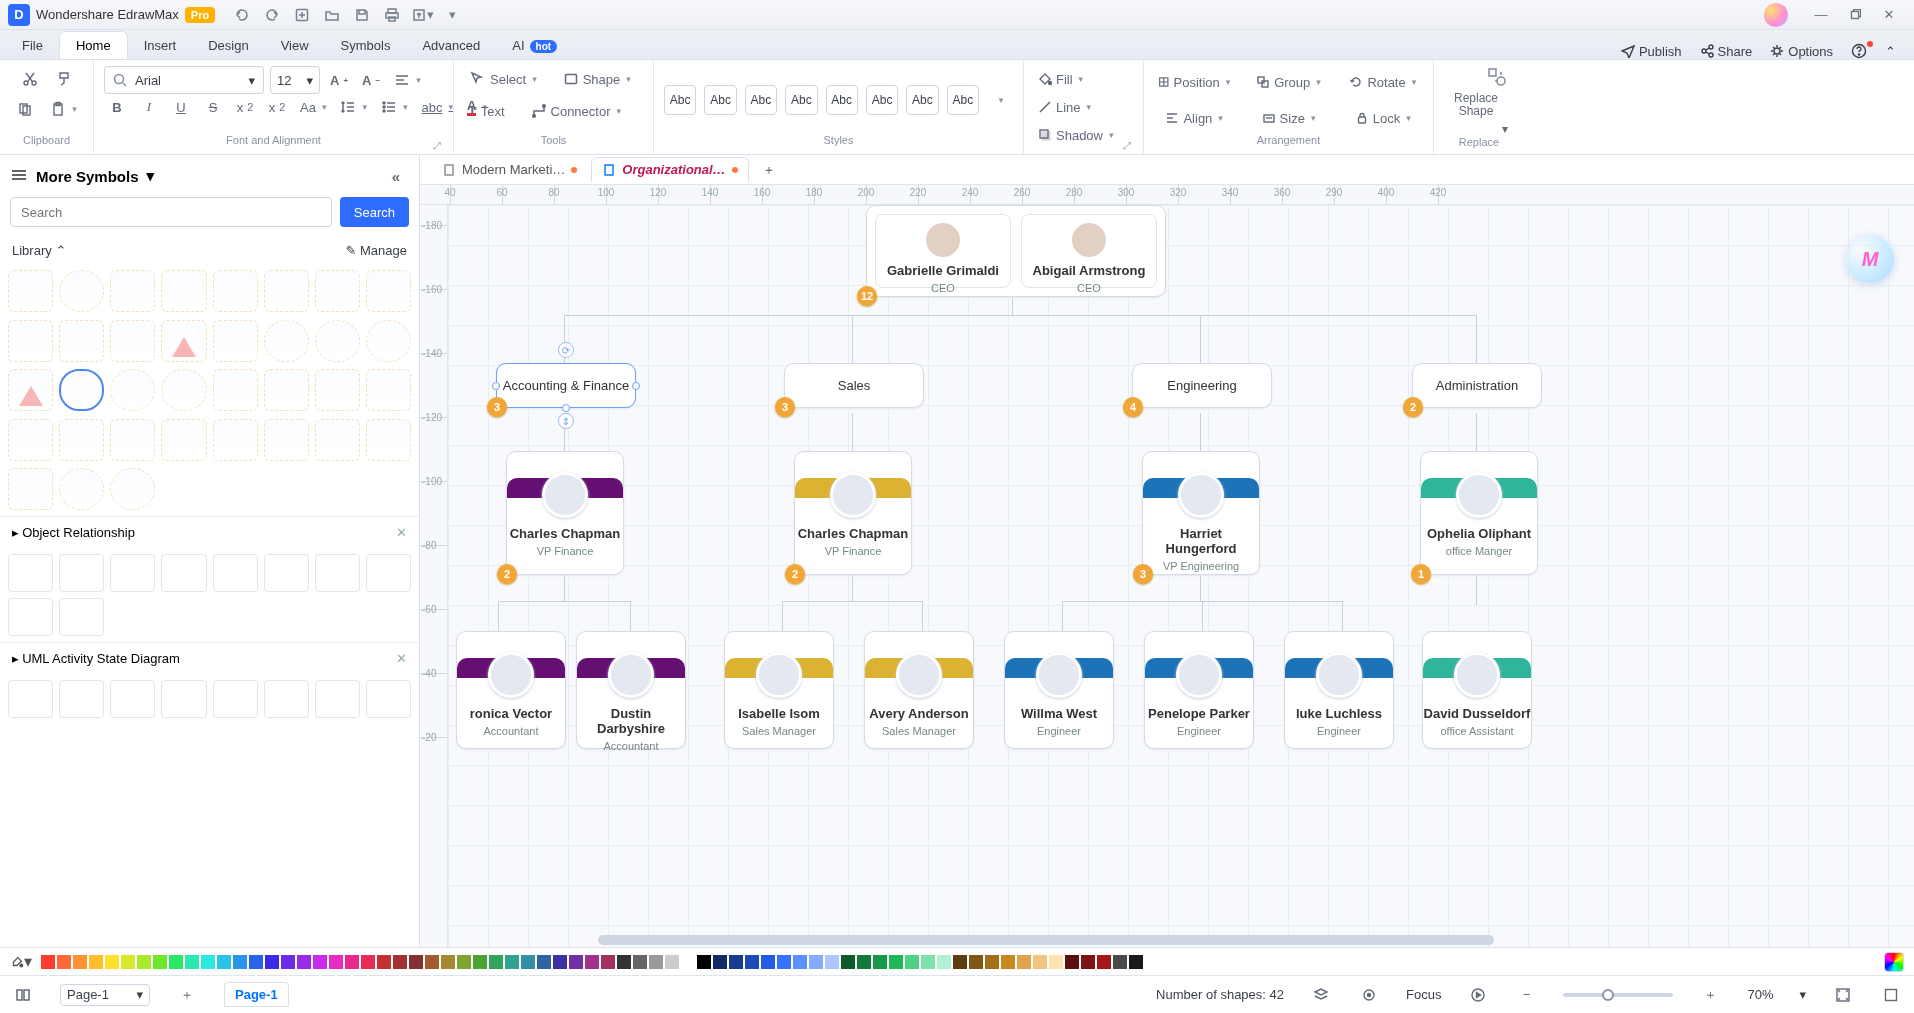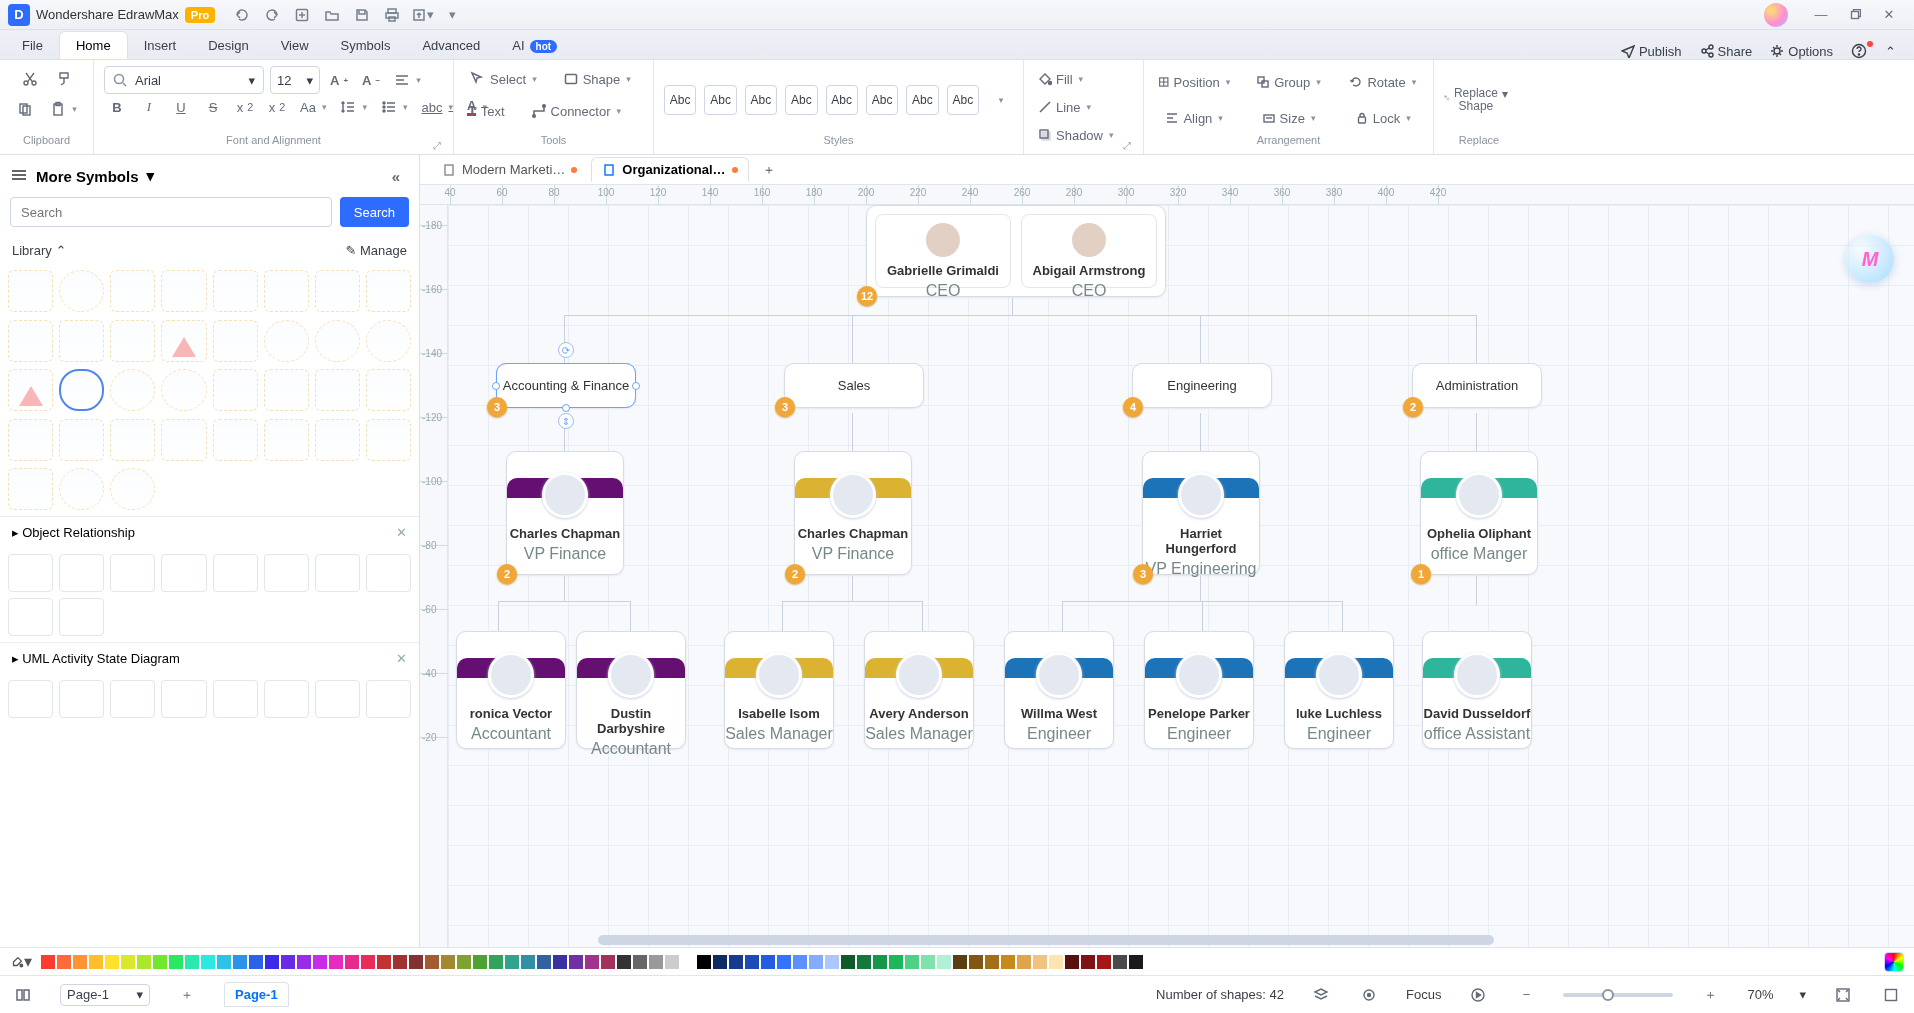--- a/index.html
+++ b/index.html
@@ -70,21 +70,21 @@
   display: flex; align-items: center; padding: 0 8px; gap: 8px; color: #3a3f47;
 }
 .font-size {
   width: 50px; height: 28px; border: 1px solid #cfd6e3; border-radius: 4px;
   display: flex; align-items: center; justify-content: space-between; padding: 0 6px;
 }
 .style-swatch {
   width: 38px; height: 30px; border: 1px solid #cfd6e3; border-radius: 4px;
   display: flex; align-items: center; justify-content: center; font-size: 12px;
 }
-.big-btn { display: flex; flex-direction: row; align-items: flex-start; gap: 4px; width: 64px; font-size: 12px; color:#636a78; }
+.big-btn { display: flex; flex-direction: column; align-items: flex-end; gap: 4px; width: 64px; font-size: 12px; color:#636a78; }
 
 
 .main-row { display: flex; height: calc(1013px - 30px - 30px - 95px - 38px - 28px); }
 
 
 .left-panel { width: 420px; border-right: 1px solid #dbe0ea; display: flex; flex-direction: column; background: #fff; }
 .lp-header { display:flex; align-items:center; justify-content:space-between; padding:8px 10px; font-size:15px; font-weight:600;}
 .lp-search { display:flex; gap:8px; padding:0 10px 8px; }
 .lp-search input { flex:1; height:30px; border:1px solid #cfd6e3; border-radius:4px; padding:0 10px; font-size:13px; }
 .lp-search button { height:30px; padding:0 14px; border:none; border-radius:4px; background:#2e6bff; color:#fff; font-size:13px; }
@@ -100,21 +100,21 @@
 .sym.pill { border:2px solid #4f86ee; border-radius:20px; }
 .lp-cat { padding:8px 12px; font-size:13px; display:flex; justify-content:space-between; align-items:center; border-top:1px solid #eaedf3;}
 .lp-cat .close { color:#9aa; }
 .stencil-grid { display:grid; grid-template-columns:repeat(8,1fr); gap:6px; padding:6px 8px; }
 .stencil { height:38px; border:1px solid #e1e5ec; border-radius:4px; display:flex; align-items:center; justify-content:center; font-size:9px; color:#9aa; }
 
 
 .canvas-wrap { flex:1; display:flex; flex-direction:column; position:relative; }
 .doc-tabs { height:30px; display:flex; align-items:center; gap:4px; padding-left:12px; border-bottom:1px solid #e0e4ec;}
 .doc-tab { display:flex; align-items:center; gap:6px; padding:4px 10px; border-radius:6px 6px 0 0; font-size:13px; color:#555;justify-content:flex-end; }
-.doc-tab.active { background:#fff; color:#000000; font-weight:600; border:1px solid #dbe0ea; border-bottom:1px solid #fff;}
+.doc-tab.active { background:#fff; color:#be185d; font-weight:600; border:1px solid #dbe0ea; border-bottom:1px solid #fff;font-style:italic;}
 .doc-tab .dot { width:6px; height:6px; border-radius:3px; background:#ff7a3c; }
 .ruler-h { height:20px; background:#f7f8fb; border-bottom:1px solid #e0e4ec; position:relative; font-size:10px; color:#9aa; }
 .ruler-h .tick { position:absolute; top:0; width:1px; height:20px; background:#d3d9e3; }
 .ruler-h .tlabel { position:absolute; top:2px; transform:translateX(-50%); }
 .ruler-v { width:28px; background:#f7f8fb; border-right:1px solid #e0e4ec; position:relative; font-size:10px; color:#9aa; }
 .ruler-v .tick { position:absolute; left:0; right:0; height:1px; background:#d3d9e3; }
 .ruler-v .tlabel { position:absolute; left:2px; transform:translateY(-50%); }
 .canvas-inner { flex:1; display:flex; }
 .canvas {
   flex:1; position:relative; overflow:hidden;
@@ -133,21 +133,21 @@
   display:flex; align-items:center; justify-content:center; box-shadow:0 2px 8px #c9d7ed;
   color:#ff61d0; font-style:italic; font-weight:900; font-size:20px;
 }
 
 
 .node {
   position:absolute; background:#fff; border:1px solid #d6dbe6; border-radius:10px;
   text-align:center; box-shadow:0 1px 2px #e2e7f1;
 }
 .node .name { font-size:13px; font-weight:600; color:#333; }
-.node .title { font-size:16px; color:#788; margin-top:4px; }
+.node .title { font-size:11px; color:#788; margin-top:4px; }
 .node.dept { padding:14px 0; }
 .node.dept .name { font-weight:500; }
 .node .avatar {
   width:46px; height:46px; border-radius:50%; background:#e3e8f1;
   border:3px solid #fff; box-shadow:0 1px 3px #c9cfda;
   margin:-26px auto 8px;
 }
 .node.card { padding-top:26px; }
 .node.card .stripe { height:20px; border-radius:10px 10px 0 0; }
 .purple .stripe { background:#640f71; }
@@ -685,21 +685,21 @@
         <div class="tlabel" style="left: 654px;">280</div>
         <div class="tick" style="left: 706px;"></div>
         <div class="tlabel" style="left: 706px;">300</div>
         <div class="tick" style="left: 758px;"></div>
         <div class="tlabel" style="left: 758px;">320</div>
         <div class="tick" style="left: 810px;"></div>
         <div class="tlabel" style="left: 810px;">340</div>
         <div class="tick" style="left: 862px;"></div>
         <div class="tlabel" style="left: 862px;">360</div>
         <div class="tick" style="left: 914px;"></div>
-        <div class="tlabel" style="left: 914px;">380</div>
+        <div class="tlabel" style="left: 914px;">290</div>
         <div class="tick" style="left: 966px;"></div>
         <div class="tlabel" style="left: 966px;">400</div>
         <div class="tick" style="left: 1018px;"></div>
         <div class="tlabel" style="left: 1018px;">420</div>
       </div>
     <div class="canvas-inner">
       <div class="ruler-v" id="ruler-v">
           <div class="tick" style="top: 20px;"></div>
           <div class="tlabel" style="top: 20px;">-180</div>
           <div class="tick" style="top: 84px;"></div>

